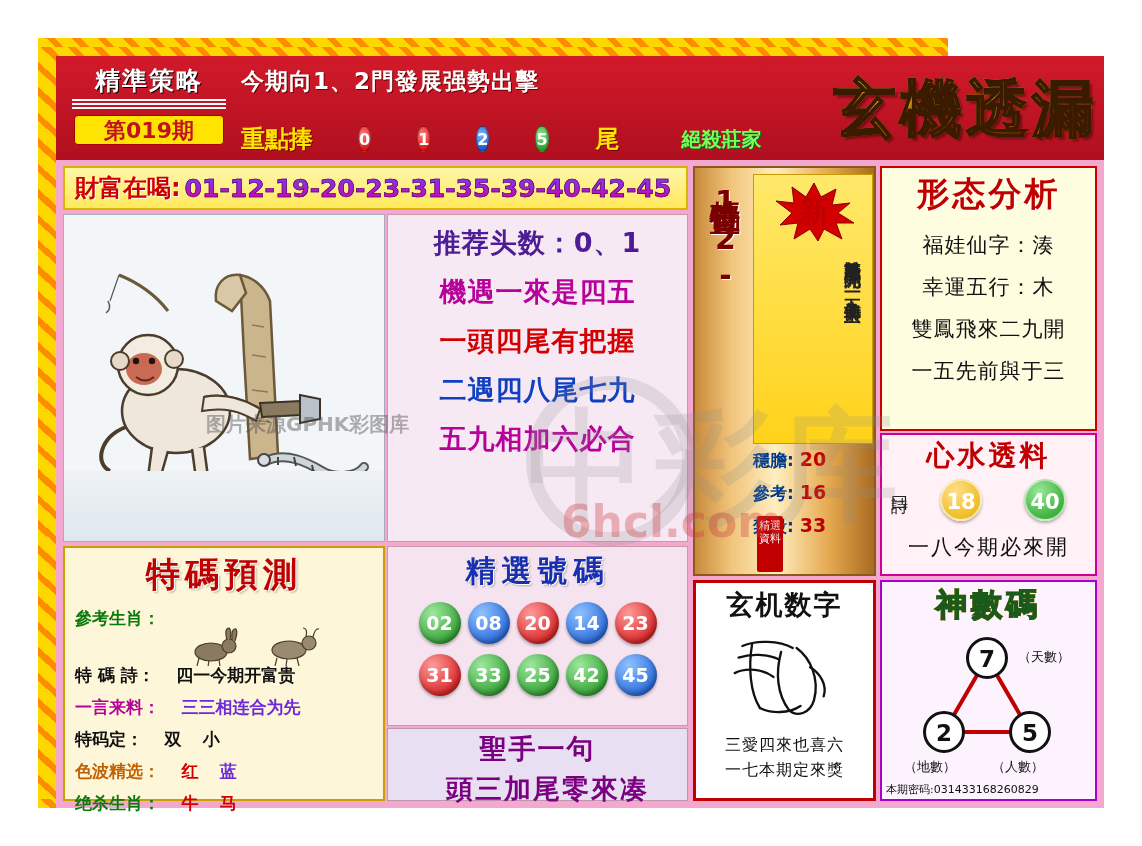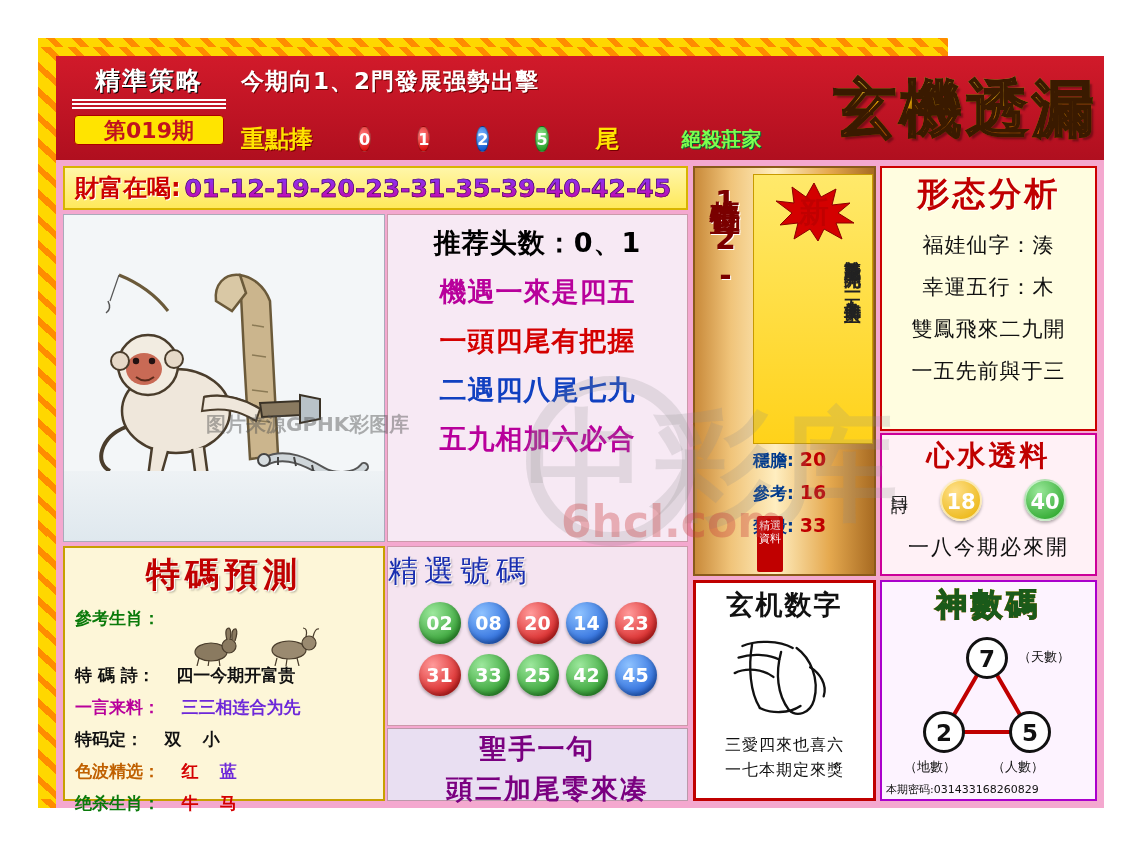--- a/index.html
+++ b/index.html
@@ -127,21 +127,21 @@
     position: absolute; left: 331px; top: 158px;
     width: 301px; height: 328px;
     background: #f7e9f4;
     border: 1px solid #c9a;
     padding: 10px 4px 0 4px;
   }
   .predlines .pl {
     font-size: 27px; font-weight: bold; text-align: center;
     margin-bottom: 13px; letter-spacing: 1px;
   }
-  .pl-0 { color: #000000; }
+  .pl-0 { color: #4c1d95; }
   .pl-1 { color: #b8009b; }
   .pl-2 { color: #d40000; }
   .pl-3 { color: #1040c0; }
   .pl-4 { color: #b8009b; }
 
   
   .totem {
     position: absolute; left: 637px; top: 110px;
     width: 183px; height: 410px;
     background: linear-gradient(90deg,#c98a3a 0%, #f0c47a 20%, #ffeec0 45%, #e5a94f 75%, #a86b22 100%);
@@ -257,21 +257,21 @@
   .v-dark { color: #111; }
 
   
   .jingxuan {
     position: absolute; left: 331px; top: 490px;
     width: 301px; height: 180px;
     background: #f5e4f0;
     border: 1px solid #c9a;
   }
   .jingxuan .ttl {
-    font-size: 30px; font-weight: normal; text-align: left; margin-top: 4px;
+    font-size: 30px; font-weight: bold; text-align: center; margin-top: 4px;
     color: #1a2fb0; letter-spacing: 6px;
     text-shadow: 1px 1px 0 #fff, 2px 2px 2px rgba(0,0,0,.25);
   }
   .jx-row { display: flex; justify-content: center; gap: 7px; margin-top: 10px; }
   .ball-lg {
     width: 42px; height: 42px; border-radius: 50%;
     color: #fff; font-size: 19px; font-weight: bold; text-align: center;
     line-height: 42px;
     box-shadow: inset -2px -3px 5px rgba(0,0,0,.3), 0 2px 3px rgba(0,0,0,.3);
   }

